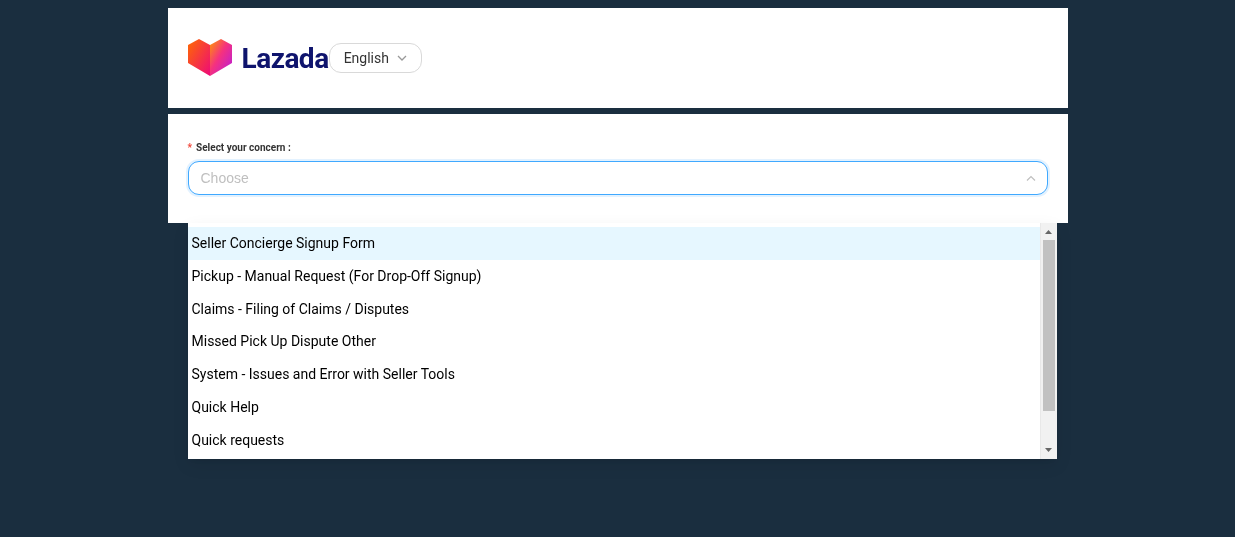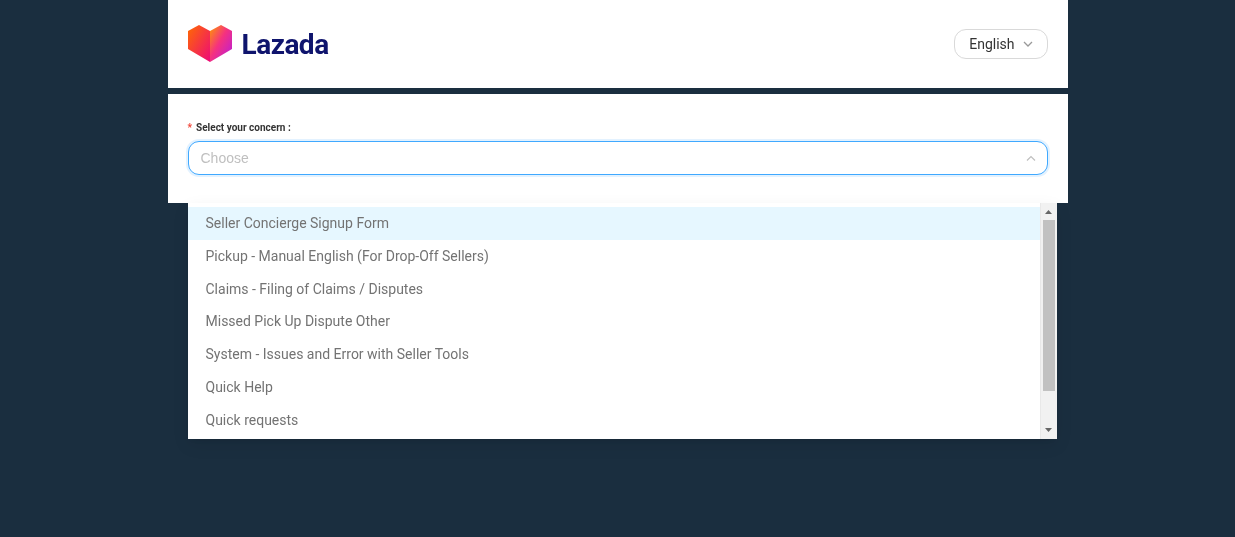--- a/index.html
+++ b/index.html
@@ -10,24 +10,24 @@
       height: 537px;
       overflow: hidden;
     }
     .container {
       width: 900px;
       margin: 0 auto;
     }
     .header {
       background: #fff;
       display: flex;
-      justify-content: space-between;
       align-items: center;
       padding: 18px 20px;
-      height: 88px;
+      height: 100px;
+      margin-top: 8px;
     }
     .logo-wrap {
       display: flex;
       align-items: center;
       gap: 10px;
     }
     .logo-icon svg { display: block; }
     .brand-name {
       font-size: 28px;
       font-weight: 700;
@@ -96,23 +96,23 @@
       box-shadow: 0 3px 6px -4px rgba(0,0,0,.12), 0 6px 16px 0 rgba(0,0,0,.08);
       z-index: 10;
       display: flex;
     }
     .dropdown-list {
       flex: 1;
       padding-top: 4px;
       padding-bottom: 2px;
     }
     .dropdown-item {
-      padding: 8px 18px;
+      padding: 8px 4px;
       font-size: 14px;
-      color: #737373;
+      color: #000000;
       cursor: pointer;
       line-height: 1.2;
     }
     .dropdown-item.hovered {
       background: #e6f7ff;
     }
     .scrollbar-track {
       width: 17px;
       background: #f1f1f1;
       display: flex;
@@ -189,21 +189,21 @@
       <span class="select-caret">
         <svg width="10" height="10" viewBox="0 0 10 10">
             <path d="M1 7 L5 3 L9 7" stroke="#bfbfbf" stroke-width="1.2" fill="none"></path>
           </svg>
       </span>
     </div>
 
     <div class="dropdown">
       <div class="dropdown-list">
         <div class="dropdown-item hovered">Seller Concierge Signup Form</div>
-        <div class="dropdown-item">Pickup - Manual English (For Drop-Off Sellers)</div>
+        <div class="dropdown-item">Pickup - Manual Request (For Drop-Off Signup)</div>
         <div class="dropdown-item">Claims - Filing of Claims / Disputes</div>
         <div class="dropdown-item">Missed Pick Up Dispute Other</div>
         <div class="dropdown-item">System - Issues and Error with Seller Tools</div>
         <div class="dropdown-item">Quick Help</div>
         <div class="dropdown-item">Quick requests</div>
       </div>
       <div class="scrollbar-track">
         <div class="scroll-btn">
           <svg width="7" height="4" viewBox="0 0 7 4">
               <path d="M0 4 L3.5 0 L7 4 Z" fill="#666"></path>

